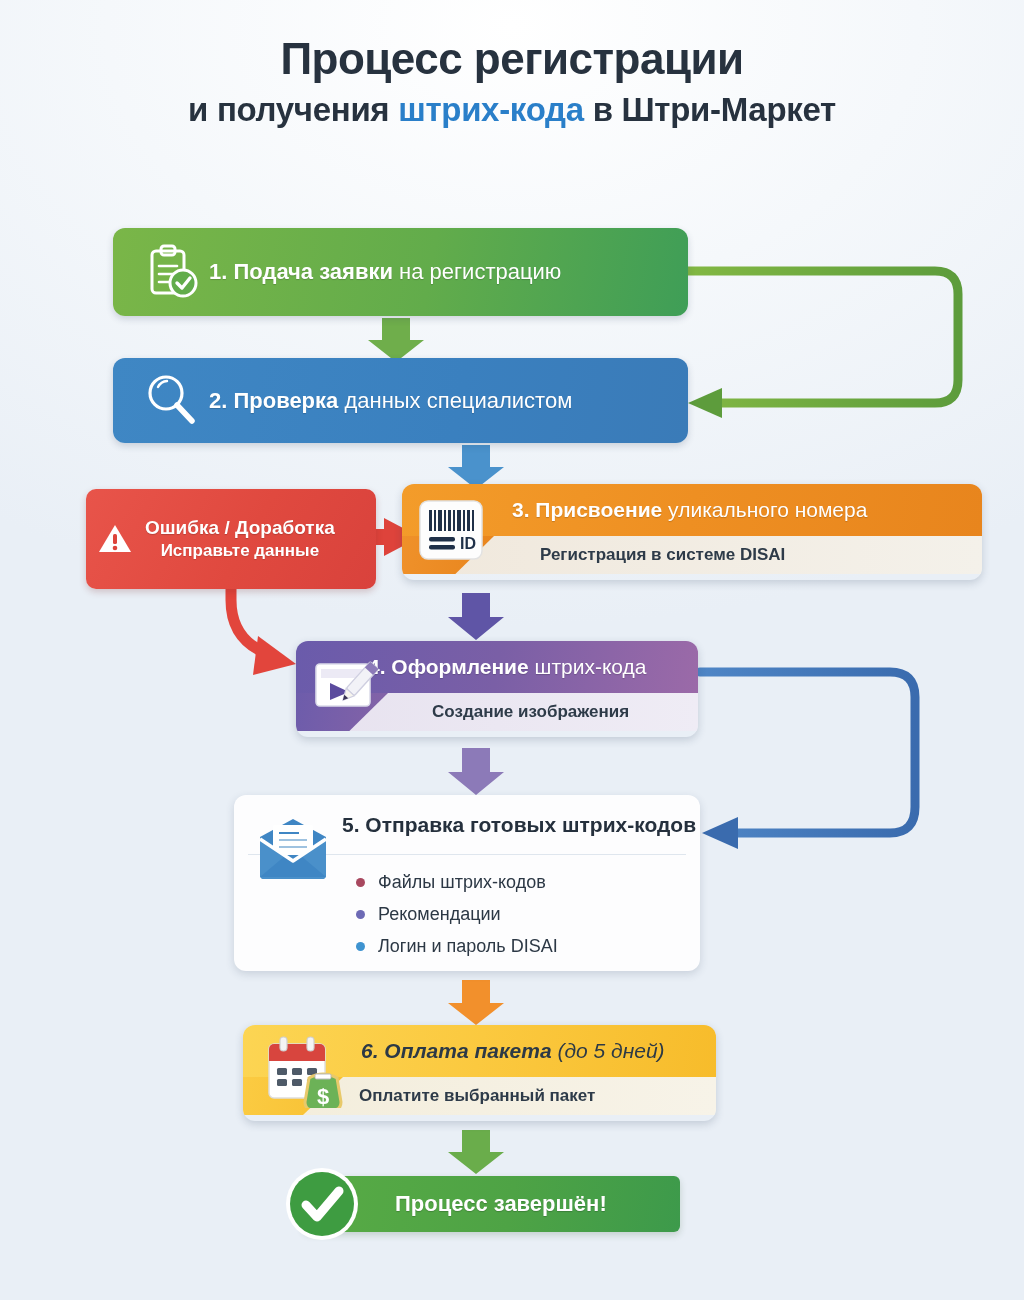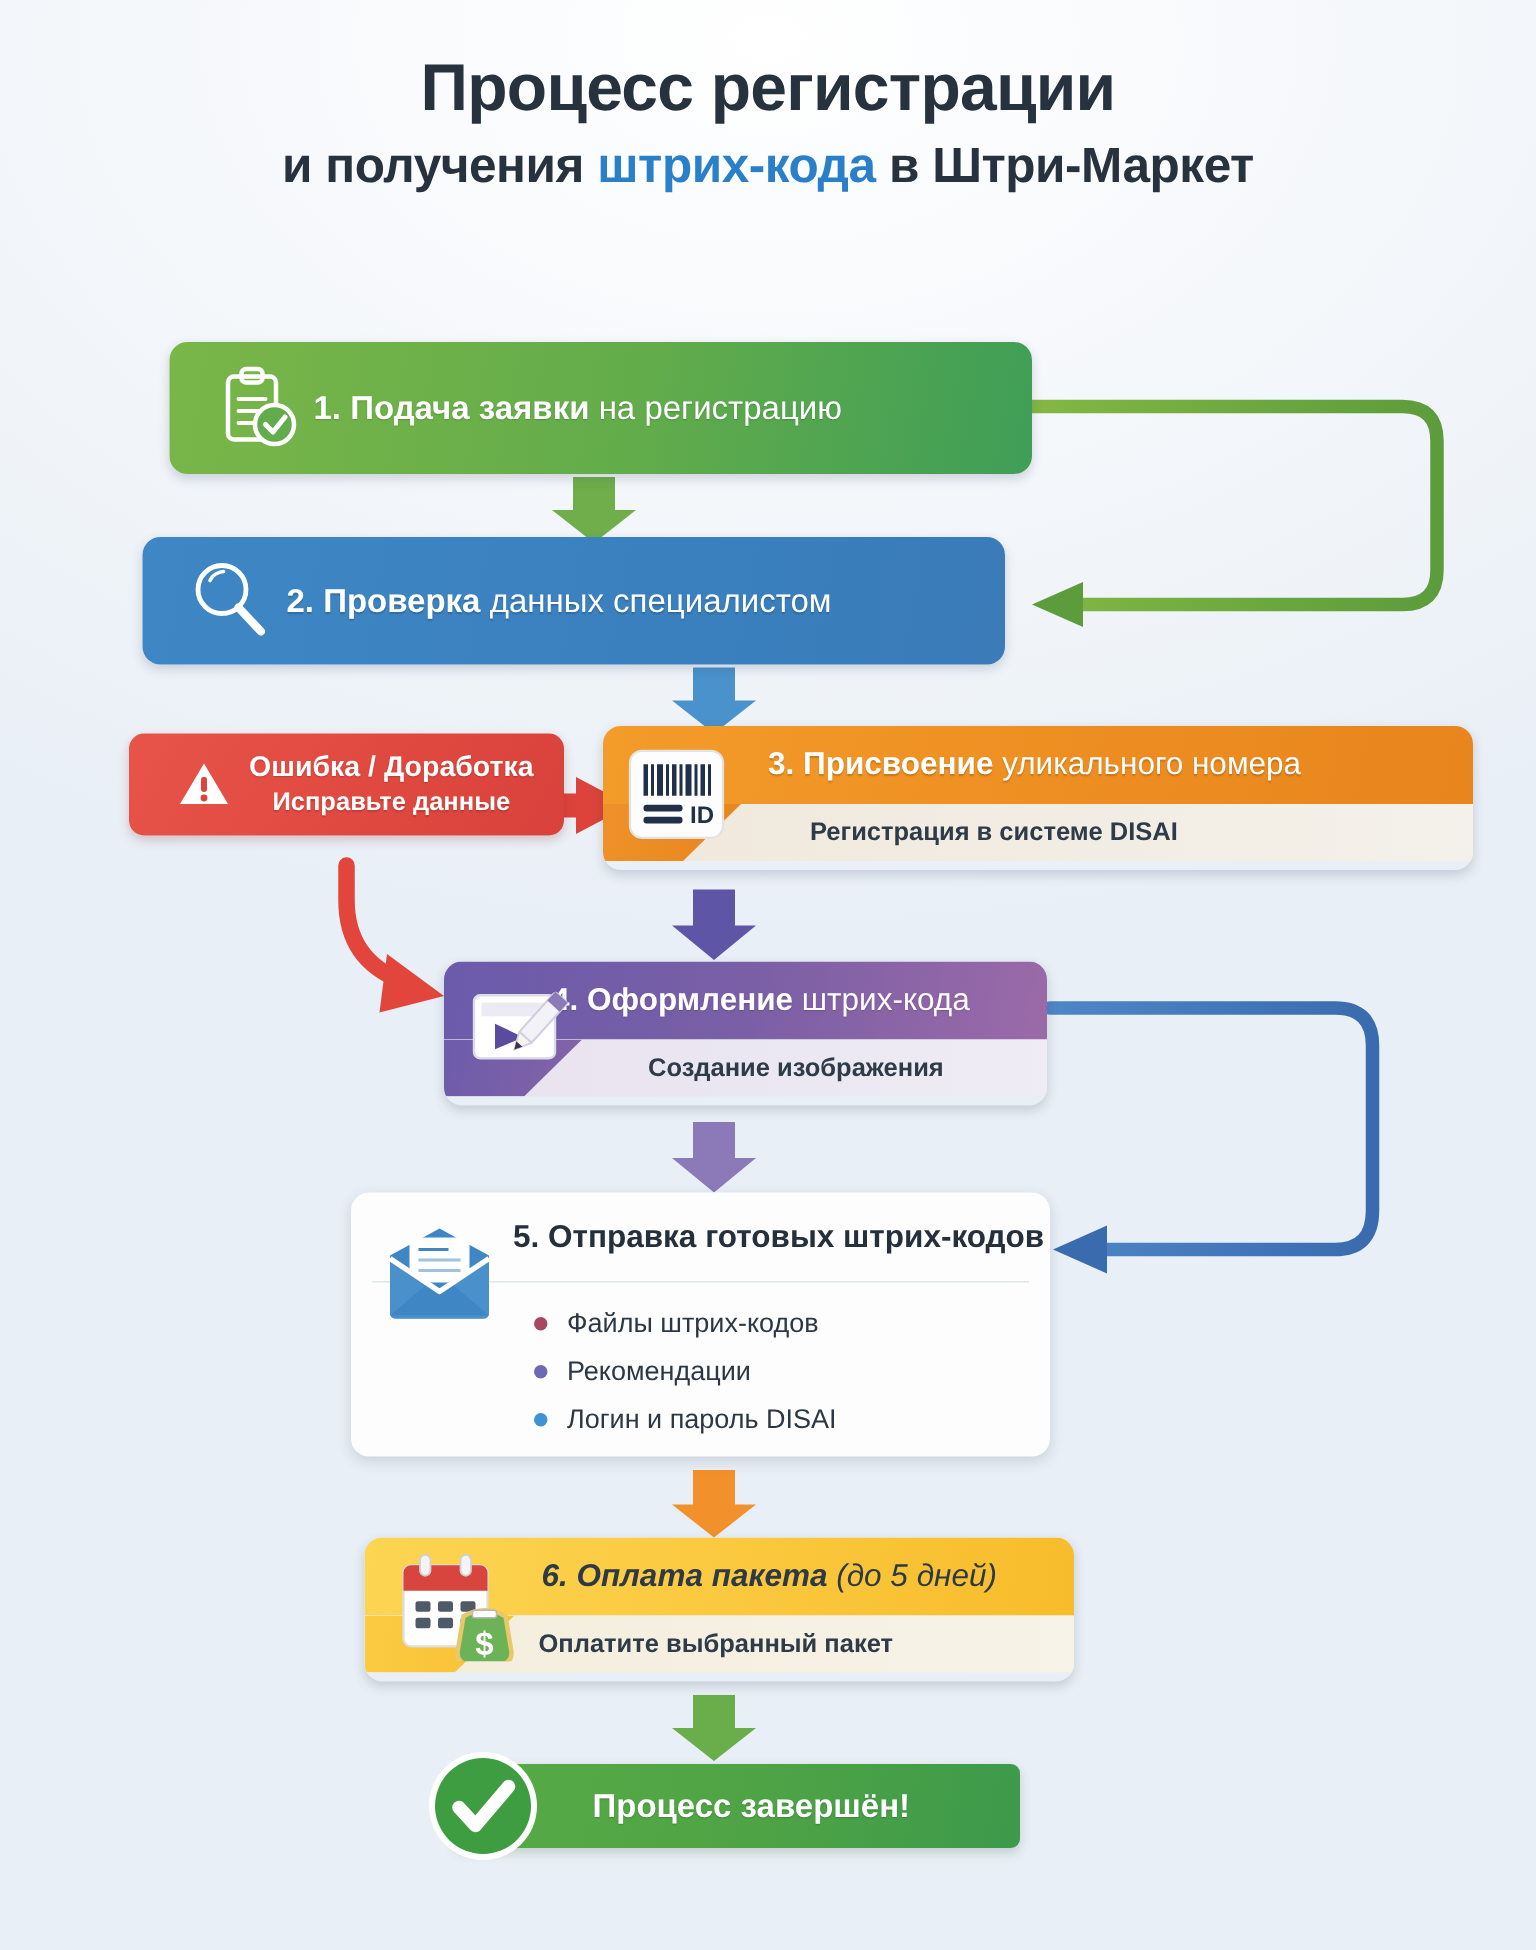--- a/index.html
+++ b/index.html
@@ -80,32 +80,32 @@
   
   #step1 {
     left: 113px; top: 228px; width: 575px; height: 88px;
     background: linear-gradient(100deg, #7ab648 0%, #62ac4b 55%, #3f9e57 100%);
     padding-left: 22px;
   }
   #step1 .node-title { font-size: 22px; }
 
   
   #step2 {
-    left: 95px; top: 358px; width: 575px; height: 85px;
+    left: 113px; top: 358px; width: 575px; height: 85px;
     background: linear-gradient(100deg, #3f87c4 0%, #3a80bf 60%, #3a7bb8 100%);
     padding-left: 22px;
   }
   #step2 .node-title { font-size: 22px; }
 
   
   #errbox {
-    left: 86px; top: 489px; width: 290px; height: 68px;
+    left: 86px; top: 489px; width: 290px; height: 100px;
     background: linear-gradient(120deg, #e8544a 0%, #e0493f 55%, #d9423c 100%);
     border-radius: 10px;
-    padding-left: 28px;
+    padding-left: 7px;
     box-shadow: 0 3px 7px rgba(120,30,30,.22);
   }
   #errbox .err-text { display: flex; flex-direction: column; gap: 2px; margin-left: 8px; }
   .err-line1 { font-size: 19px; font-weight: bold; color: #fff; white-space: nowrap;
                text-shadow: 0 1px 1px rgba(0,0,0,.18); }
   .err-line2 { font-size: 17px; font-weight: bold; color: #fff; white-space: nowrap;
                text-shadow: 0 1px 1px rgba(0,0,0,.15); text-align: center; }
 
   
   .node2 {

